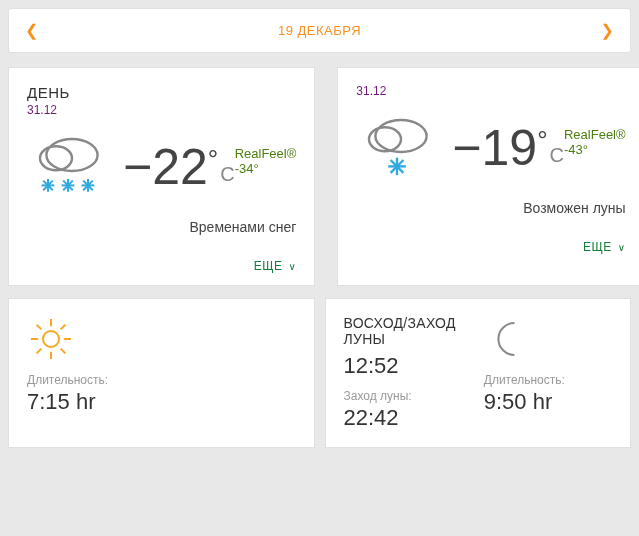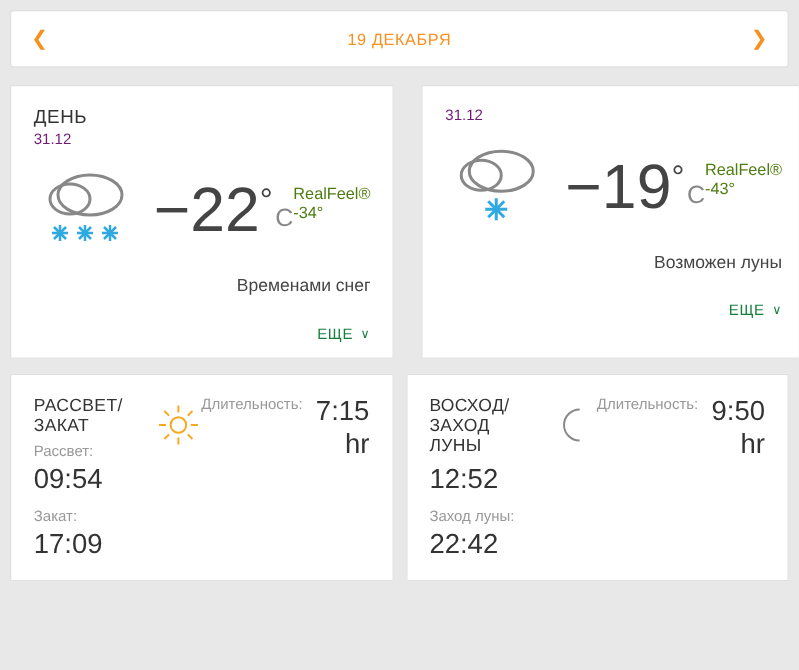--- a/index.html
+++ b/index.html
@@ -19,21 +19,21 @@
 .temp-val { font-size: 50px; font-weight: 300; line-height: 1; }
 .temp-deg { font-size: 26px; margin-top: 2px; }
 .temp-unit { font-size: 20px; align-self: flex-end; margin-bottom: 6px; margin-left: 2px; color: #888; }
 .realfeel { font-size: 13px; color: #4d7c0f; margin-top: 4px; }
 .condition { font-size: 14px; color: #444; margin-bottom: 24px; text-align: right; }
 .more-link { text-align: right; color: #15803d; font-size: 12px; letter-spacing: 0.5px; cursor: pointer; display: flex; align-items: center; justify-content: flex-end; gap: 6px; }
 .more-chevron { font-size: 10px; }
 .astro-row { display: flex; gap: 10px; }
 .astro-card { background: #fff; border: 1px solid #e0e0e0; flex: 1; padding: 16px 18px; display: flex; gap: 12px; }
 .astro-left { flex: 1; }
-.astro-right { flex: 1; display: flex; flex-direction: row; align-items: flex-start; text-align: right; }
+.astro-right { flex: 1; display: flex; flex-direction: column; align-items: flex-start; }
 .astro-title { font-size: 14px; color: #333; letter-spacing: 0.3px; margin-bottom: 6px; }
 .astro-label { font-size: 12px; color: #999; margin-bottom: 2px; }
 .astro-value { font-size: 22px; color: #333; font-weight: 300; margin-bottom: 10px; }
 .astro-icon { width: 48px; height: 48px; margin-bottom: 10px; }
 </style>
 </head>
 <body>
 
 <div class="container">
   <div class="date-nav">
@@ -114,27 +114,20 @@
       <div class="more-link">
         <span>ЕЩЕ</span>
           <span class="more-chevron">∨</span>
       </div>
     </div>
   </div>
 
   <div class="astro-row">
 
     <div class="astro-card">
-      <div class="astro-left">
-        <div class="astro-title">РАССВЕТ/ЗАКАТ</div>
-        <div class="astro-label">Рассвет:</div>
-        <div class="astro-value">09:54</div>
-        <div class="astro-label">Закат:</div>
-        <div class="astro-value" style="margin-bottom:0">17:09</div>
-      </div>
       <div class="astro-right">
         <svg class="astro-icon" viewBox="0 0 60 60">
           <circle cx="30" cy="30" r="10" fill="none" stroke="#f7a81e" stroke-width="2.5"></circle>
           <g stroke="#f7a81e" stroke-width="2.5">
             <line x1="30" y1="5" x2="30" y2="14"></line>
               <line x1="30" y1="46" x2="30" y2="55"></line>
             <line x1="5" y1="30" x2="14" y2="30"></line>
               <line x1="46" y1="30" x2="55" y2="30"></line>
             <line x1="12" y1="12" x2="18" y2="18"></line>
               <line x1="42" y1="42" x2="48" y2="48"></line>

